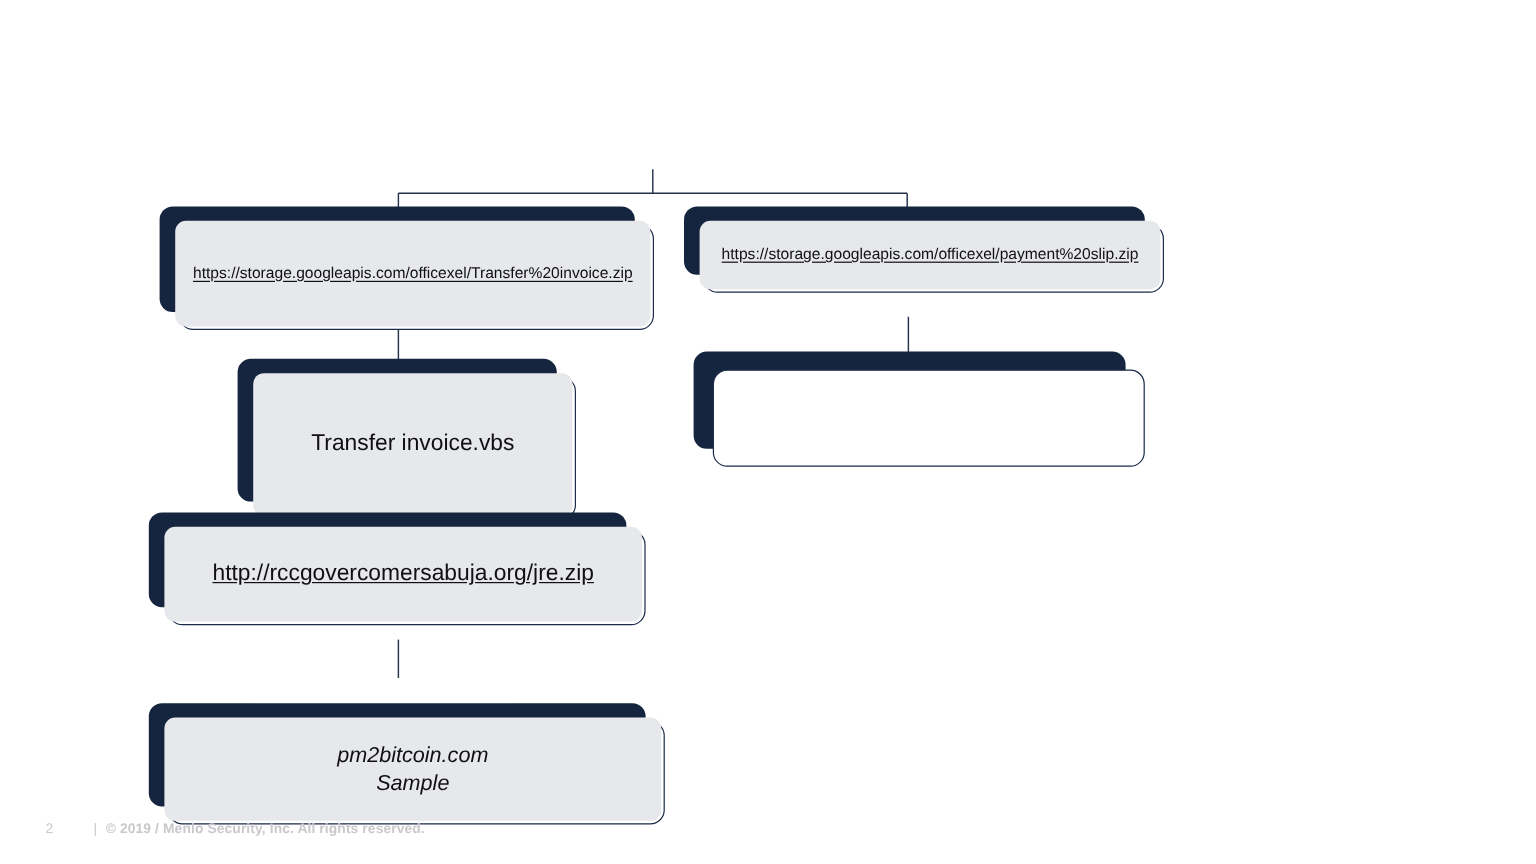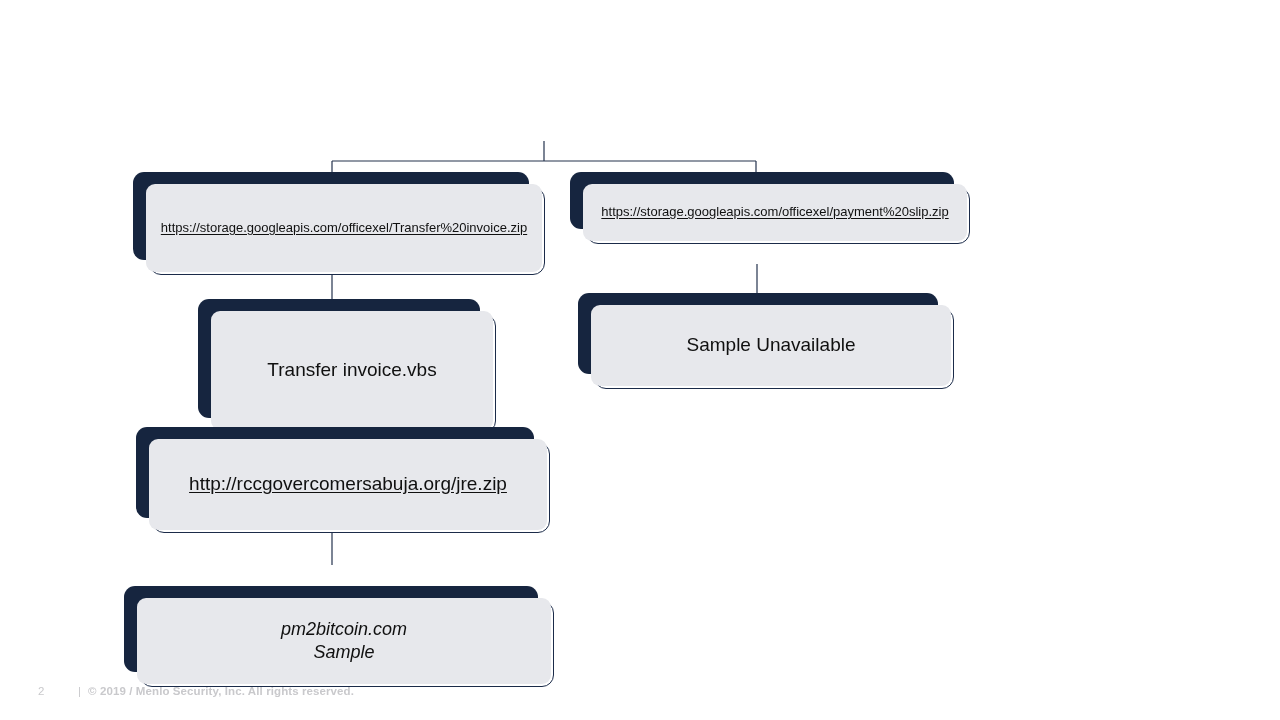--- a/index.html
+++ b/index.html
@@ -155,37 +155,34 @@
   </div>
 
   <div class="node" style="left:570px; top:172px; width:400px; height:72px;">
     <div class="plate"></div>
     <div class="card"></div>
     <div class="fill">
       <span class="label t-url link">https://storage.googleapis.com/officexel/payment%20slip.zip</span>
     </div>
   </div>
 
-  <div class="node" style="left:198px; top:299px; width:282px; height:134px;padding-left:16px;">
+  <div class="node" style="left:198px; top:299px; width:282px; height:134px;">
     <div class="plate"></div>
     <div class="card"></div>
     <div class="fill">
       <span class="label t-file">Transfer invoice.vbs</span>
     </div>
   </div>
 
   <div class="node" style="left:578px; top:293px; width:376px; height:96px;">
     <div class="plate"></div>
     <div class="card"></div>
-    <div class="fill">
-      <span class="label t-plain">Sample Unavailable</span>
-    </div>
-  </div>
-
-  <div class="node" style="left:136px; top:427px; width:414px; height:106px;">
+  </div>
+
+  <div class="node" style="left:124px; top:427px; width:414px; height:94px;">
     <div class="plate"></div>
     <div class="card"></div>
     <div class="fill">
       <span class="label t-plain link">http://rccgovercomersabuja.org/jre.zip</span>
     </div>
   </div>
 
   <div class="node" style="left:124px; top:562px; width:430px; height:101px;margin-top:24px;">
     <div class="plate"></div>
     <div class="card"></div>

